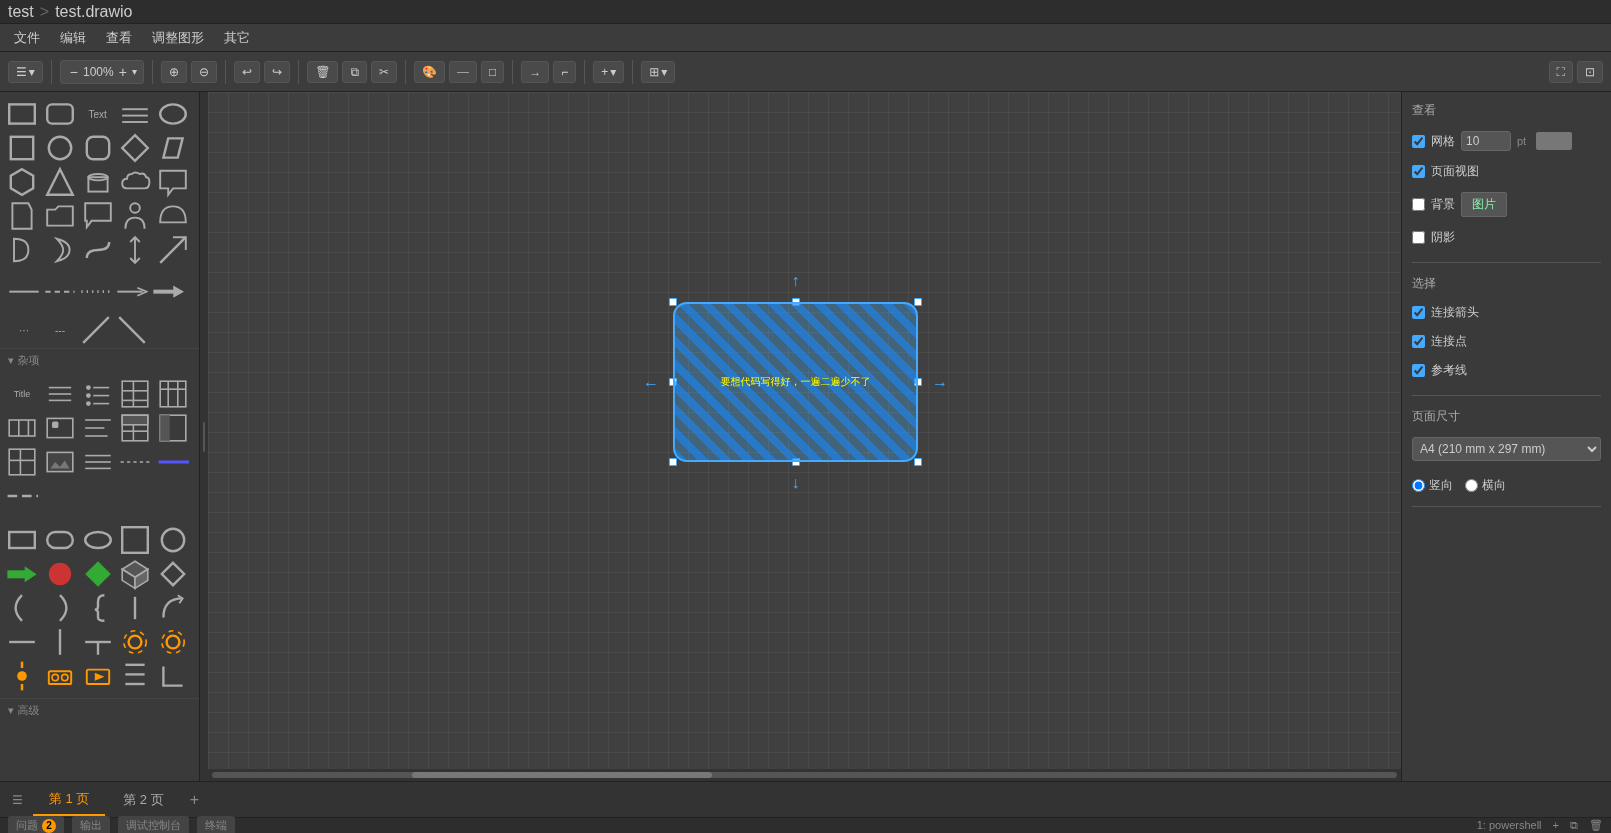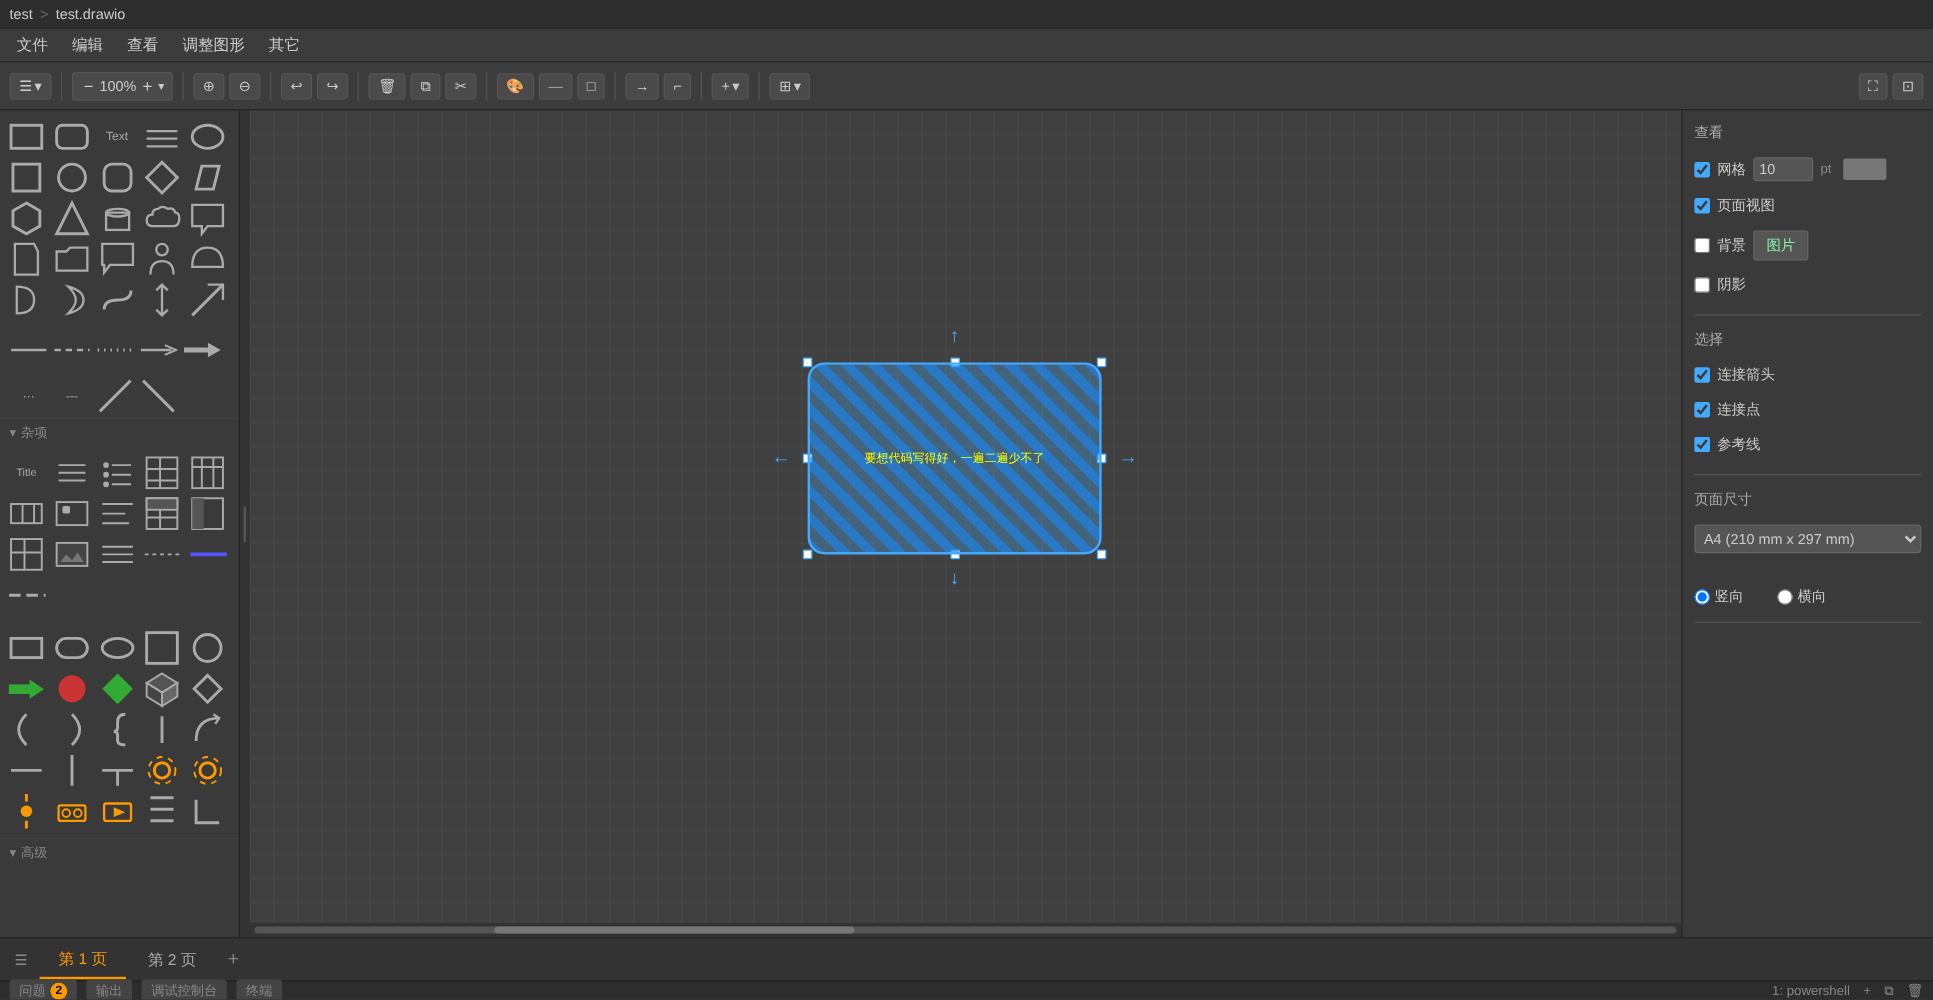--- a/index.html
+++ b/index.html
@@ -1,19 +1,19 @@
 <!DOCTYPE html>
 <html><head>
   <meta charset="utf-8">
   <style>
     * { margin: 0; padding: 0; box-sizing: border-box; }
     body { background: #2d2d2d; color: #ccc; font-family: 'Microsoft YaHei', sans-serif; font-size: 12px; overflow: hidden; width: 1611px; height: 833px; display: flex; flex-direction: column; }
 
     
-    .titlebar { background: #2d2d2d; height: 24px; display: flex; align-items: center; padding: 0 8px; font-size: 12px; color: #ccc; gap: 6px; border-bottom: 1px solid #222; }
+    .titlebar { background: #2d2d2d; height: 24px; display: flex; align-items: center; padding: 0 8px; font-size: 16px; color: #ccc; gap: 6px; border-bottom: 1px solid #222; }
 
     
     .menubar { background: #3c3c3c; height: 28px; display: flex; align-items: center; padding: 0 4px; border-bottom: 1px solid #222; }
     .menubar-item { padding: 4px 10px; color: #ccc; cursor: pointer; font-size: 13px; }
 
     
     .toolbar { background: #3c3c3c; height: 40px; display: flex; align-items: center; padding: 0 8px; gap: 4px; border-bottom: 1px solid #222; }
     .toolbar-btn { background: #4a4a4a; border: 1px solid #555; color: #ccc; padding: 3px 7px; cursor: pointer; border-radius: 3px; font-size: 12px; display: flex; align-items: center; gap: 2px; }
     .toolbar-sep { width: 1px; height: 24px; background: #555; margin: 0 4px; }
     .toolbar-zoom { background: #4a4a4a; border: 1px solid #555; border-radius: 3px; padding: 3px 6px; color: #ccc; display: flex; align-items: center; gap: 2px; }
@@ -77,21 +77,21 @@
     .right-content { padding: 10px; display: flex; flex-direction: column; gap: 8px; flex: 1; overflow-y: auto; }
     .section-label { color: #aaa; font-size: 12px; margin-bottom: 4px; }
     .checkbox-row { display: flex; align-items: center; gap: 6px; margin-bottom: 4px; }
     .checkbox-row input[type=checkbox] { accent-color: #44aaff; }
     .grid-input { background: #555; border: 1px solid #666; color: #ccc; padding: 2px 4px; width: 50px; border-radius: 3px; font-size: 12px; }
     .grid-unit { color: #888; font-size: 11px; }
     .btn-picture { background: #555; border: 1px solid #666; color: #86efac; padding: 3px 10px; border-radius: 2px; cursor: pointer; font-size: 12px; }
     .divider { height: 1px; background: #555; margin: 4px 0; }
     .page-size-label { color: #aaa; font-size: 12px; margin-bottom: 4px; }
     .page-size-select { background: #555; border: 1px solid #666; color: #ccc; padding: 3px; border-radius: 3px; font-size: 12px; width: 100%; }
-    .radio-row { display: flex; align-items: center; gap: 28px; margin-top: 20px; }
+    .radio-row { display: flex; align-items: center; gap: 12px; margin-top: 8px; }
     .radio-row label { display: flex; align-items: center; gap: 4px; color: #ccc; font-size: 12px; cursor: pointer; }
     .action-btn { background: #555; border: 1px solid #666; color: #ccc; padding: 5px; border-radius: 3px; cursor: pointer; font-size: 12px; width: 100%; text-align: center; margin-top: 4px; }
 
     
     .page-tabs { background: #333; height: 36px; display: flex; align-items: center; border-top: 1px solid #222; padding: 0 4px; gap: 2px; }
     .page-tab-menu { padding: 4px 8px; color: #888; cursor: pointer; }
     .page-tab { padding: 6px 16px; color: #f90; border-bottom: 2px solid #f90; cursor: pointer; font-size: 13px; }
     .page-tab.inactive { color: #aaa; border-bottom: none; }
     .page-tab-add { padding: 4px 8px; color: #888; cursor: pointer; font-size: 16px; }
 

